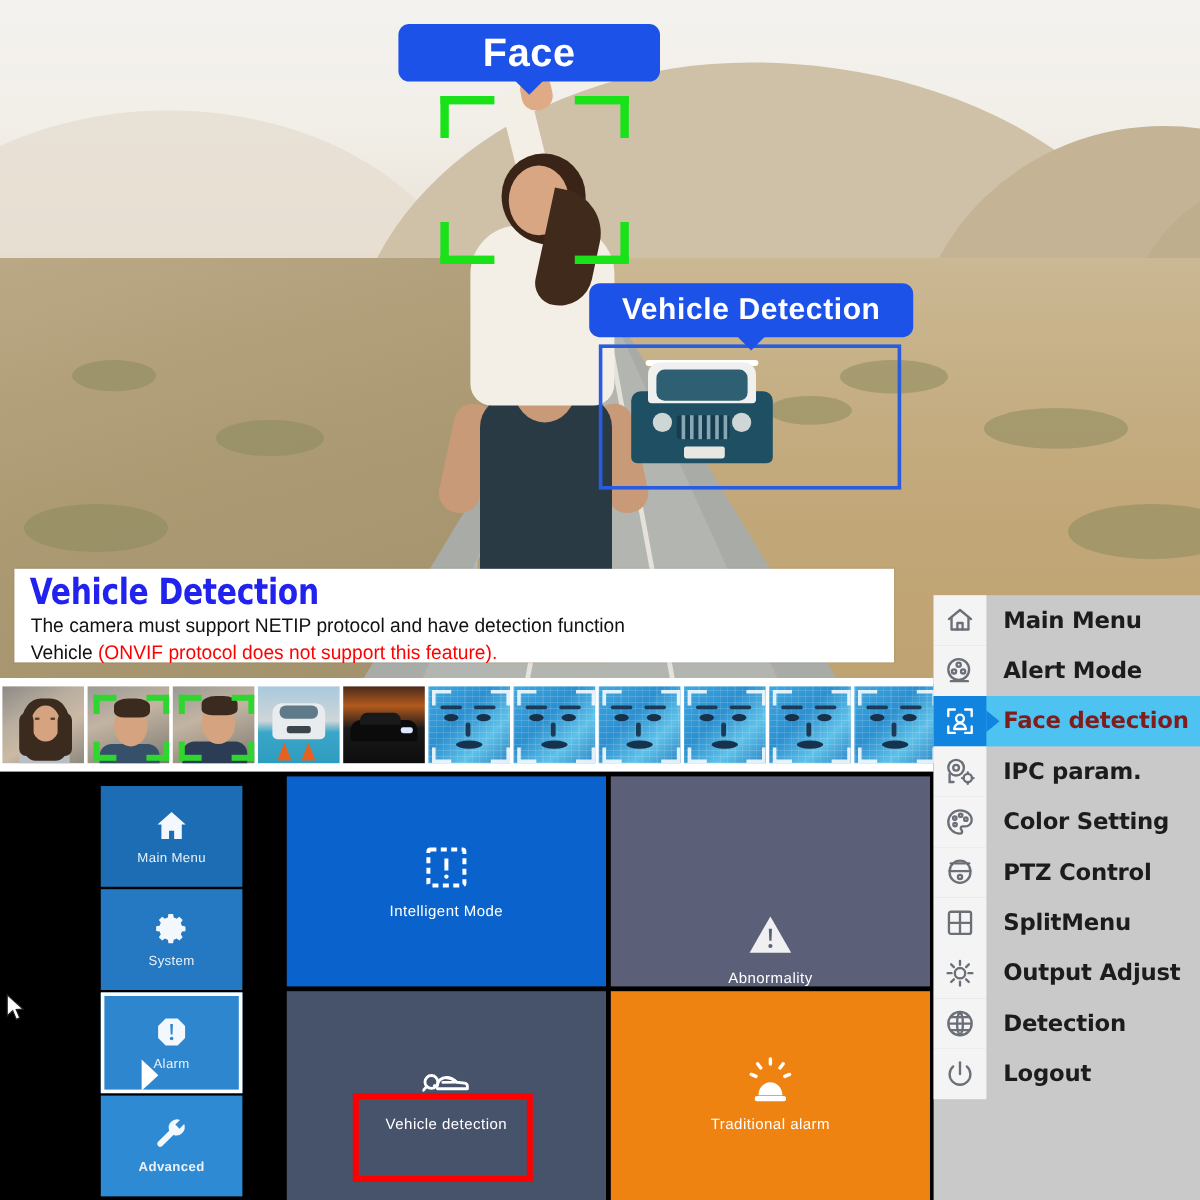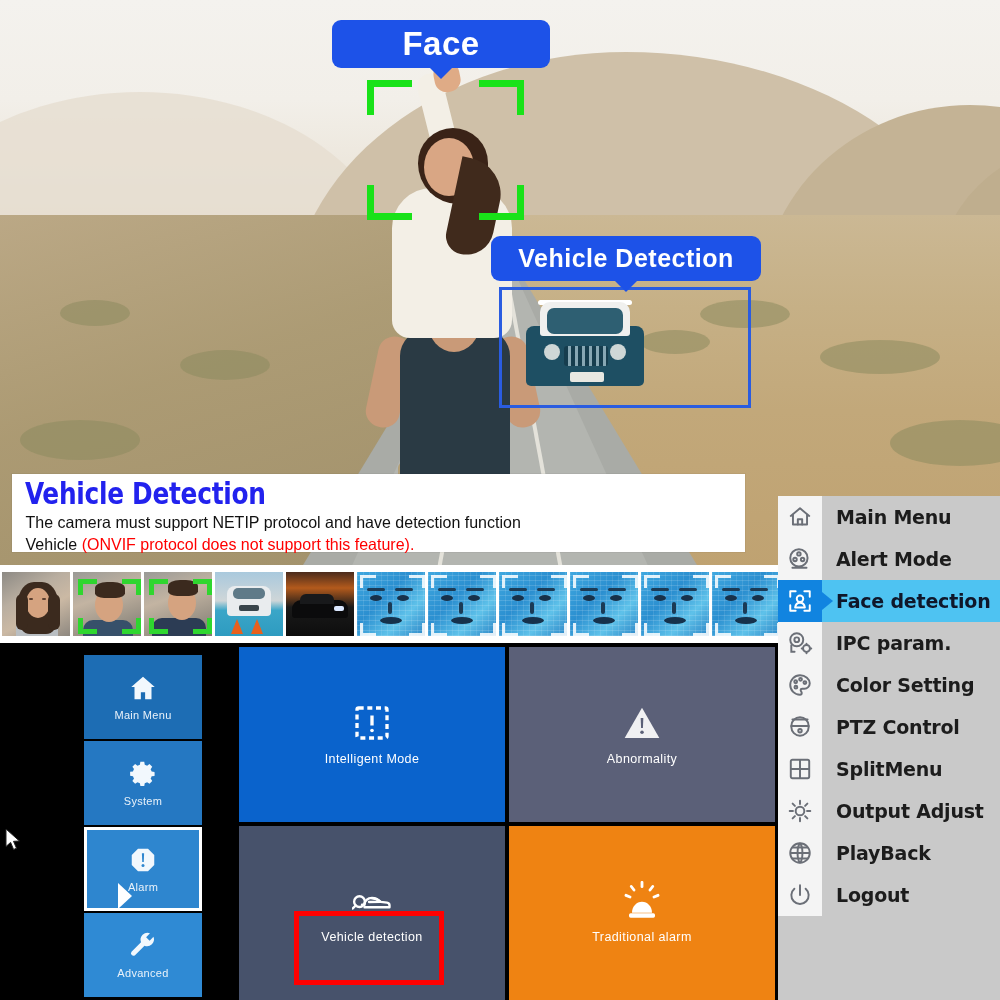--- a/index.html
+++ b/index.html
@@ -112,48 +112,48 @@
   
   .sidemenu{position:absolute;left:778px;top:496px;width:222px;height:504px;
       background:#c9c9c9;display:flex;flex-direction:column;}
   .mrow{position:relative;display:flex;align-items:center;height:42px;flex:0 0 42px;}
   .mrow .icwrap{width:44px;height:42px;display:flex;align-items:center;justify-content:center;
       background:#f4f4f4;flex:0 0 44px;}
   .mrow .mlabel{padding-left:14px;font-size:19px;font-weight:bold;color:#1c1c1c;
       font-family:"DejaVu Sans","Liberation Sans",sans-serif;letter-spacing:-.2px;}
   .mrow.active .icwrap{background:#1184e0;}
   .mrow.active{background:#4ec3f2;}
-  .mrow.active .mlabel{color:#0f172a;}
+  .mrow.active .mlabel{color:#7f1d1d;}
   .mrow.active .pointer{position:absolute;left:44px;top:50%;transform:translateY(-50%);
       width:0;height:0;border-top:9px solid transparent;border-bottom:9px solid transparent;
       border-left:11px solid #1184e0;}
   .ic{width:26px;height:26px;display:block;}
 
   
   .leftcol{position:absolute;left:84px;top:655px;width:118px;height:345px;}
   .lcell{position:relative;width:118px;height:84px;background:#1f6fb5;margin-bottom:2px;
       display:flex;flex-direction:column;align-items:center;justify-content:center;color:#eaf3fb;}
   .lcell.c1{background:#1d6db4;}
   .lcell.c2{background:#2578c2;}
   .lcell.c3{background:#2e86cf;border:3px solid #ffffff;box-sizing:border-box;}
-  .lcell.c4{background:#2f8ad4;}
+  .lcell.c4{background:#2f8ad4;font-weight:bold;}
   .lcell .lbl{font-size:11px;margin-top:6px;letter-spacing:.3px;color:#e9f2fa;}
   .lcell .ic2{width:30px;height:30px;}
   .arrowmark{position:absolute;left:118px;top:883px;width:0;height:0;
       border-top:13px solid transparent;border-bottom:13px solid transparent;border-left:14px solid #ffffff;}
 
   
   .tiles{position:absolute;left:239px;top:647px;width:536px;height:353px;
       display:grid;grid-template-columns:1fr 1fr;grid-template-rows:1fr 1fr;gap:4px;}
   .tile{position:relative;display:flex;flex-direction:column;align-items:center;justify-content:center;
       color:#fff;}
   .tile .tlabel{font-size:12.5px;margin-top:9px;letter-spacing:.4px;}
   .tile .ic3{width:40px;height:40px;}
   .t-blue{background:#0a63cc;}
-  .t-grayblue{background:#5b6078;}
+  .t-grayblue{background:#5b6078;justify-content:flex-end;}
   .t-slate{background:#47526b;}
   .t-orange{background:#ef8312;}
   .redbox{position:absolute;left:55px;top:85px;width:150px;height:74px;border:5px solid #ff0000;
       box-sizing:border-box;pointer-events:none;}
 
   .cursor{position:absolute;left:5px;top:828px;width:0;height:0;}
   .cursor svg{display:block;}
 </style>
 </head>
 <body>
@@ -459,21 +459,21 @@
       <div class="mlabel">Output Adjust</div>
     </div>
 
     <div class="mrow">
       <div class="icwrap">
         <svg class="ic" viewBox="0 0 24 24" fill="none" stroke="#6b6f77" stroke-width="1.8">
             <circle cx="12" cy="12" r="9"></circle>
             <path d="M3 12h18M12 3c3 3.2 3 14.8 0 18M12 3c-3 3.2-3 14.8 0 18M5 7h14M5 17h14"></path>
           </svg>
       </div>
-      <div class="mlabel">PlayBack</div>
+      <div class="mlabel">Detection</div>
     </div>
 
     <div class="mrow">
       <div class="icwrap">
         <svg class="ic" viewBox="0 0 24 24" fill="none" stroke="#6b6f77" stroke-width="1.8" stroke-linecap="round">
             <path d="M12 3v9"></path>
             <path d="M6.8 6.2a8 8 0 1 0 10.4 0"></path>
           </svg>
       </div>
       <div class="mlabel">Logout</div>

